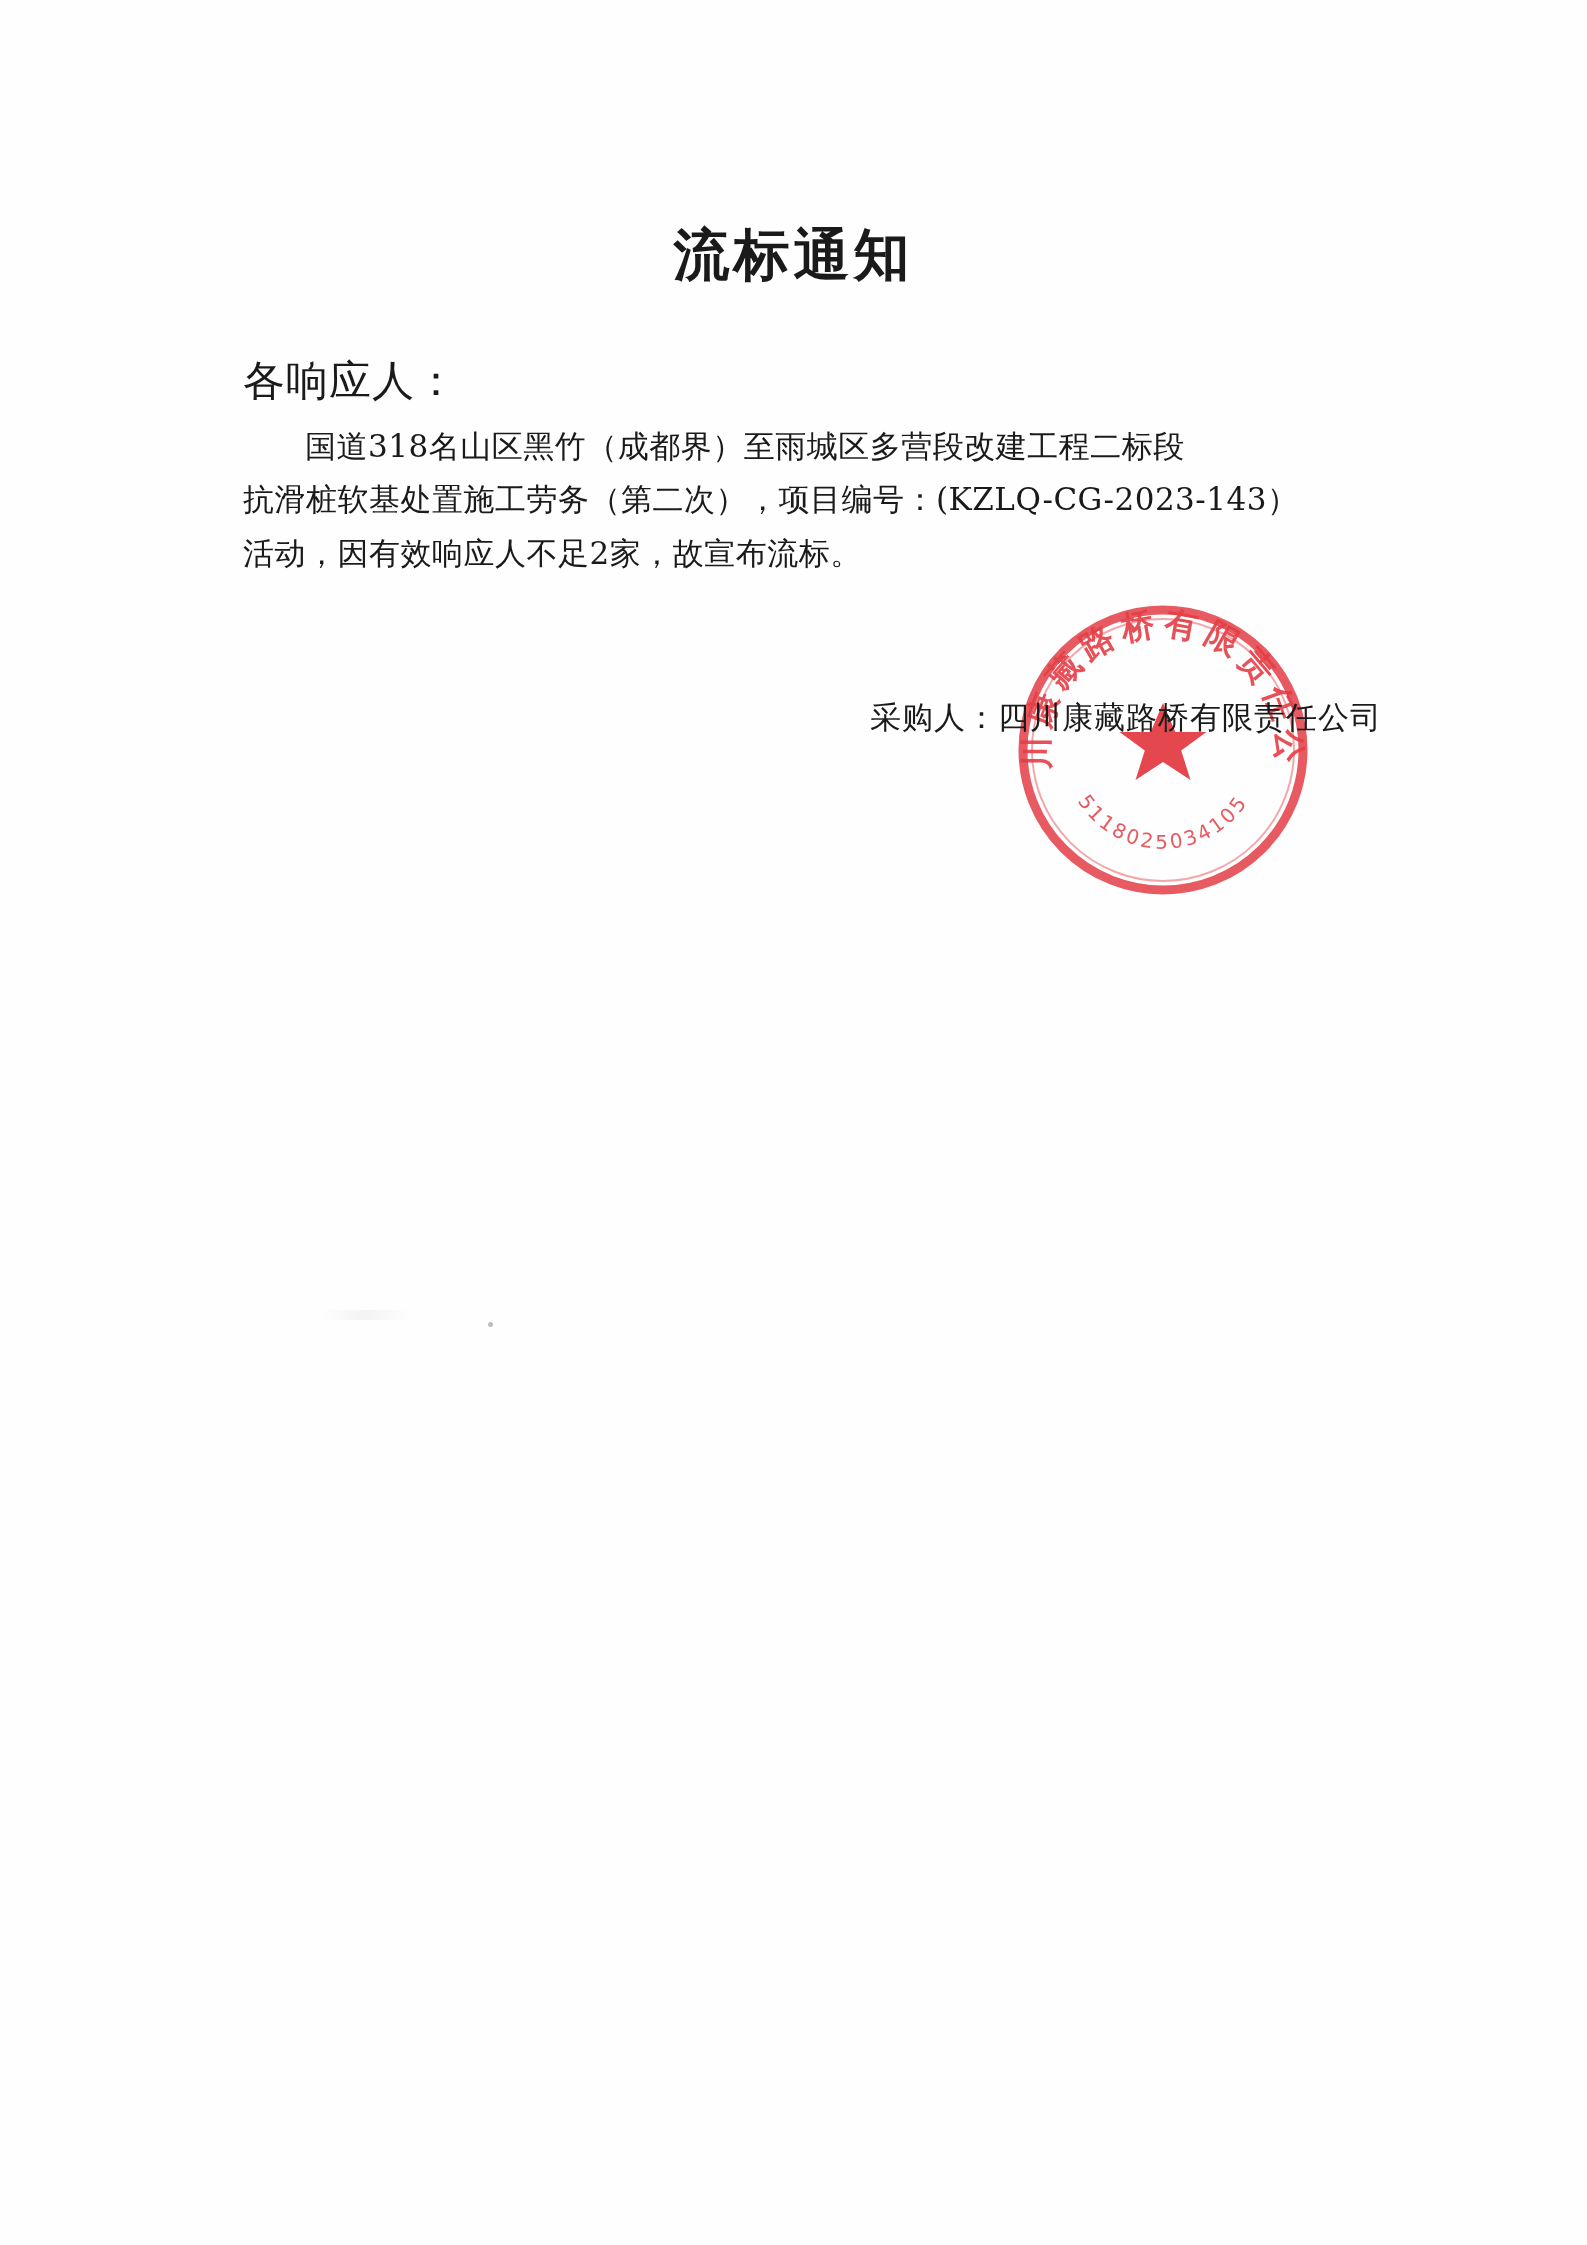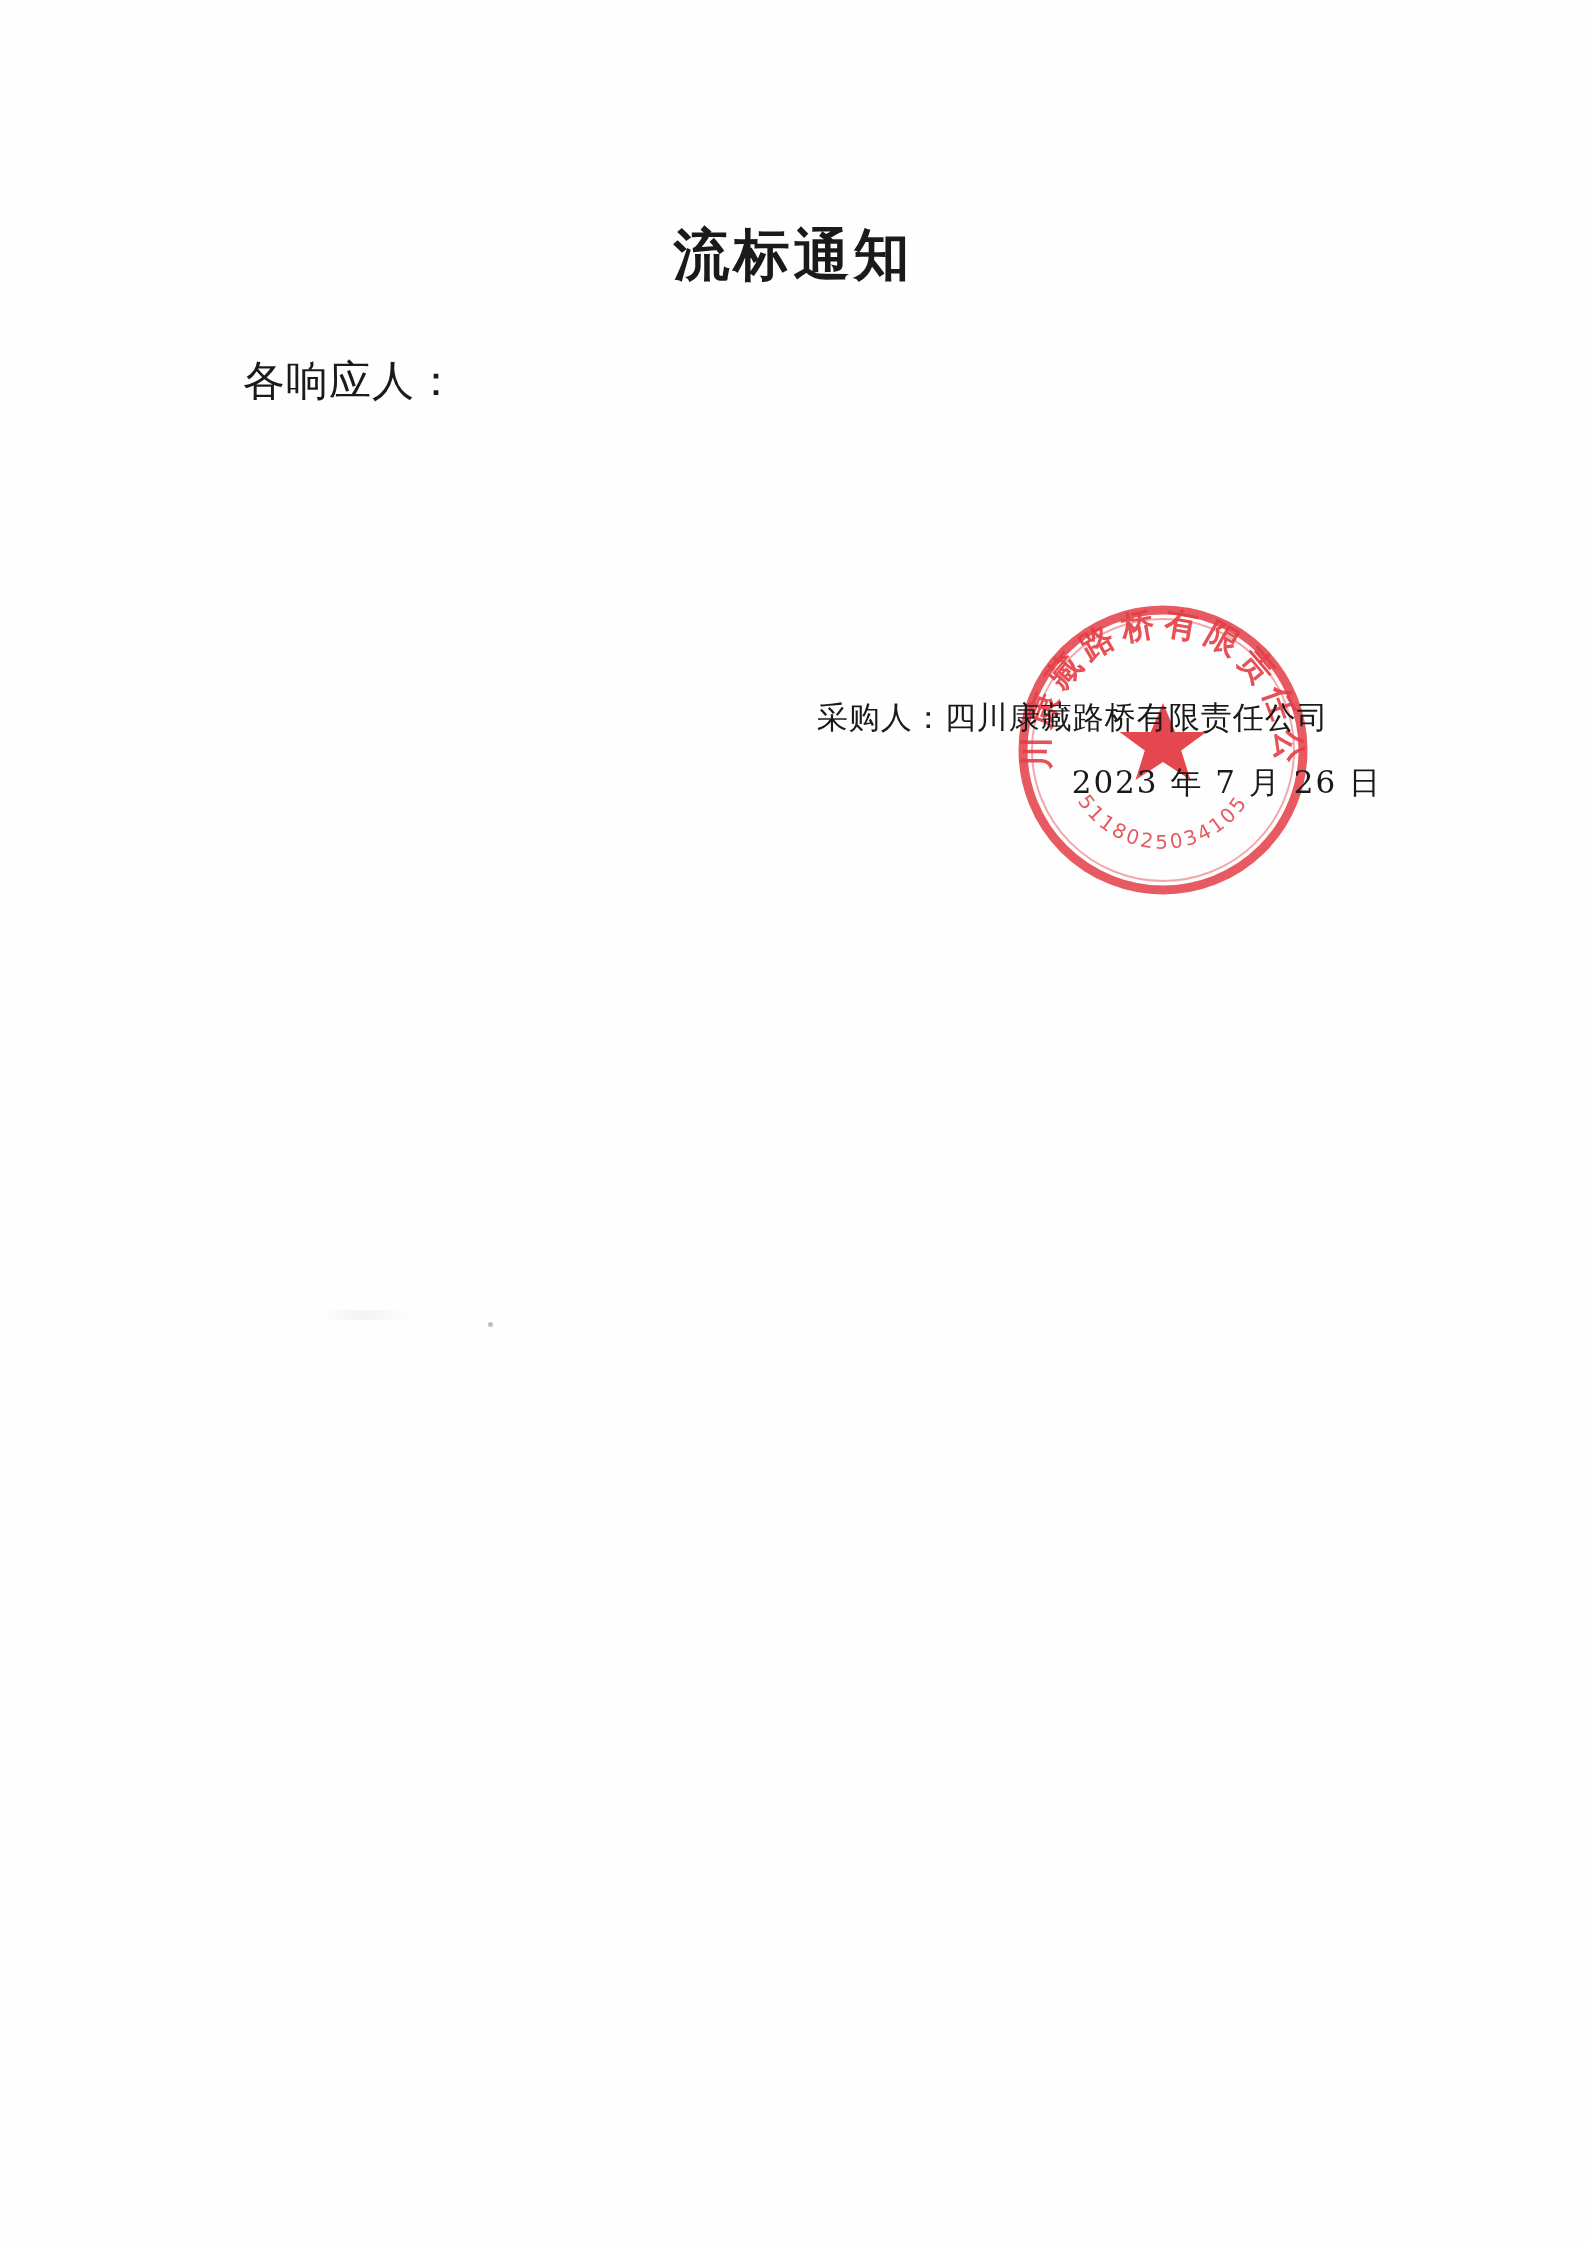--- a/index.html
+++ b/index.html
@@ -110,26 +110,30 @@
 </style>
 </head>
 <body>
 
 <div class="page">
 
   <h1 class="doc-title">流标通知</h1>
 
   <div class="salutation">各响应人：</div>
 
+  <div class="body-block">
+    <div class="indent">国道318名山区黑竹（成都界）至雨城区多营段改建工程二标段</div>
+    <div>抗滑桩软基处置施工劳务（第二次），项目编号：(KZLQ-CG-2023-143）</div>
+    <div>活动，因有效响应人不足2家，故宣布流标。</div>
+  </div>
 
   <div class="signature-block">
     <div class="sign-line">
       <span>采购人：</span><span>四川康藏路桥有限责任公司</span>
     </div>
-    <div class="date-line">2023 年 7 月 26 日</div>
   </div>
 
   <div class="seal">
     <svg viewBox="0 0 310 310" width="310" height="310" xmlns="http://www.w3.org/2000/svg">
       <defs>
         <path id="sealArcTop" d="M 40,155 A 115,115 0 0 1 270,155" fill="none"></path>
         <path id="sealArcBottom" d="M 60,185 A 100,100 0 0 0 250,185" fill="none"></path>
       </defs>
       <circle cx="155" cy="155" r="140" fill="none" stroke="#e0232b" stroke-width="9" opacity="0.85"></circle>
       <circle cx="155" cy="155" r="131" fill="none" stroke="#e0232b" stroke-width="2" opacity="0.45"></circle>

